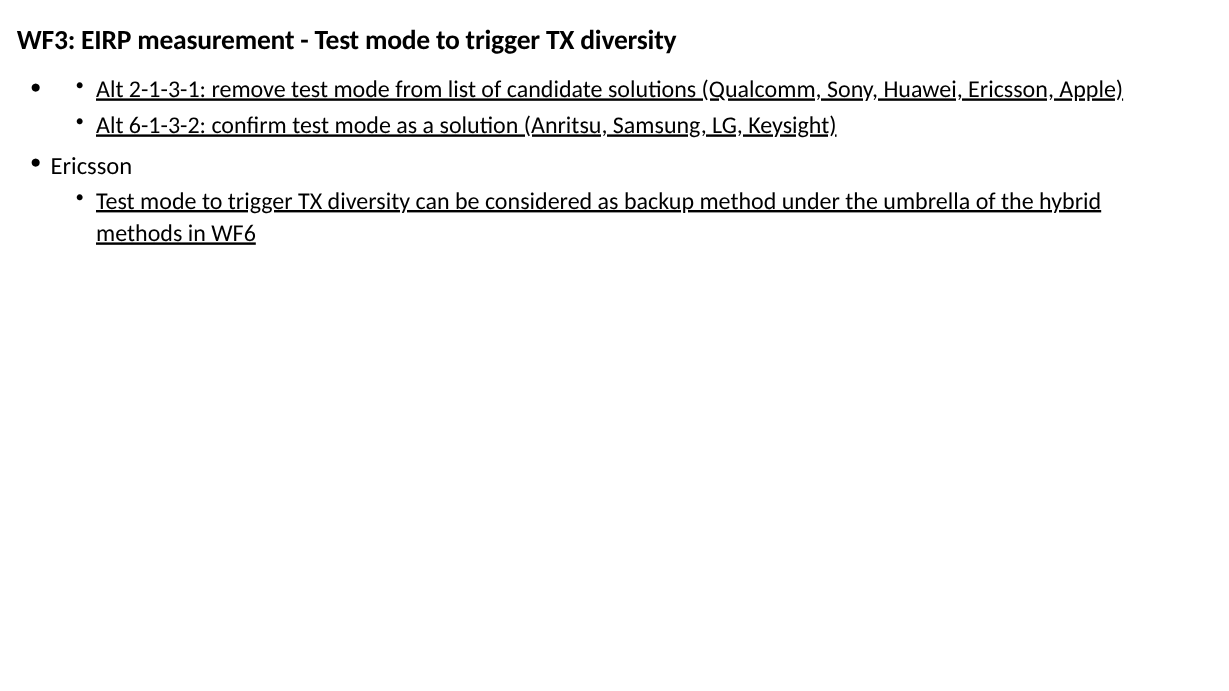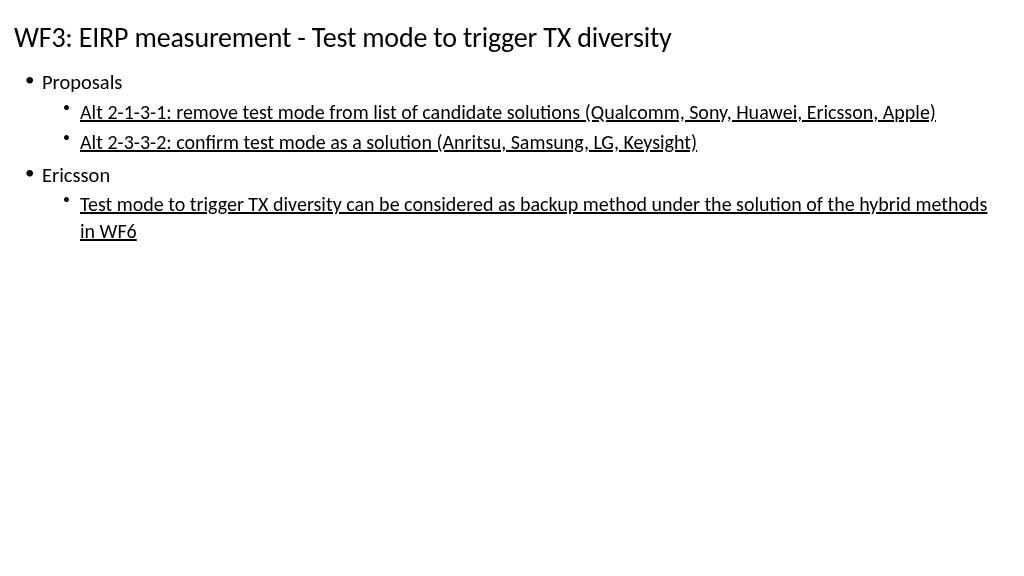--- a/index.html
+++ b/index.html
@@ -10,22 +10,22 @@
     body {
       width: 1024px;
       height: 576px;
       background: #ffffff;
       font-family: Calibri, "Segoe UI", Arial, sans-serif;
       color: #000000;
       padding: 20px 14px;
       overflow: hidden;
     }
     .title {
-      font-size: 28px;
-      font-weight: 400;
+      font-size: 23px;
+      font-weight: 700;
       margin-bottom: 14px;
       letter-spacing: -0.2px;
     }
     .level1-list {
       list-style: none;
       padding-left: 28px;
     }
     .level1-item {
       position: relative;
       margin-bottom: 6px;
@@ -66,25 +66,24 @@
       font-size: 14px;
     }
   </style>
 </head>
 <body>
 
 <h1 class="title">WF3: EIRP measurement - Test mode to trigger TX diversity</h1>
 
 <ul class="level1-list">
   <li class="level1-item">
-    <span class="level1-label">Proposals</span>
     <ul class="level2-list">
       <li class="level2-item">Alt 2-1-3-1: remove test mode from list of candidate solutions (Qualcomm, Sony, Huawei, Ericsson, Apple)</li>
-      <li class="level2-item">Alt 2-3-3-2: confirm test mode as a solution (Anritsu, Samsung, LG, Keysight)</li>
+      <li class="level2-item">Alt 6-1-3-2: confirm test mode as a solution (Anritsu, Samsung, LG, Keysight)</li>
     </ul>
   </li>
   <li class="level1-item">
     <span class="level1-label">Ericsson</span>
     <ul class="level2-list">
-      <li class="level2-item">Test mode to trigger TX diversity can be considered as backup method under the solution of the hybrid methods in WF6</li>
+      <li class="level2-item">Test mode to trigger TX diversity can be considered as backup method under the umbrella of the hybrid methods in WF6</li>
     </ul>
   </li>
 </ul>
 
 </body></html>

